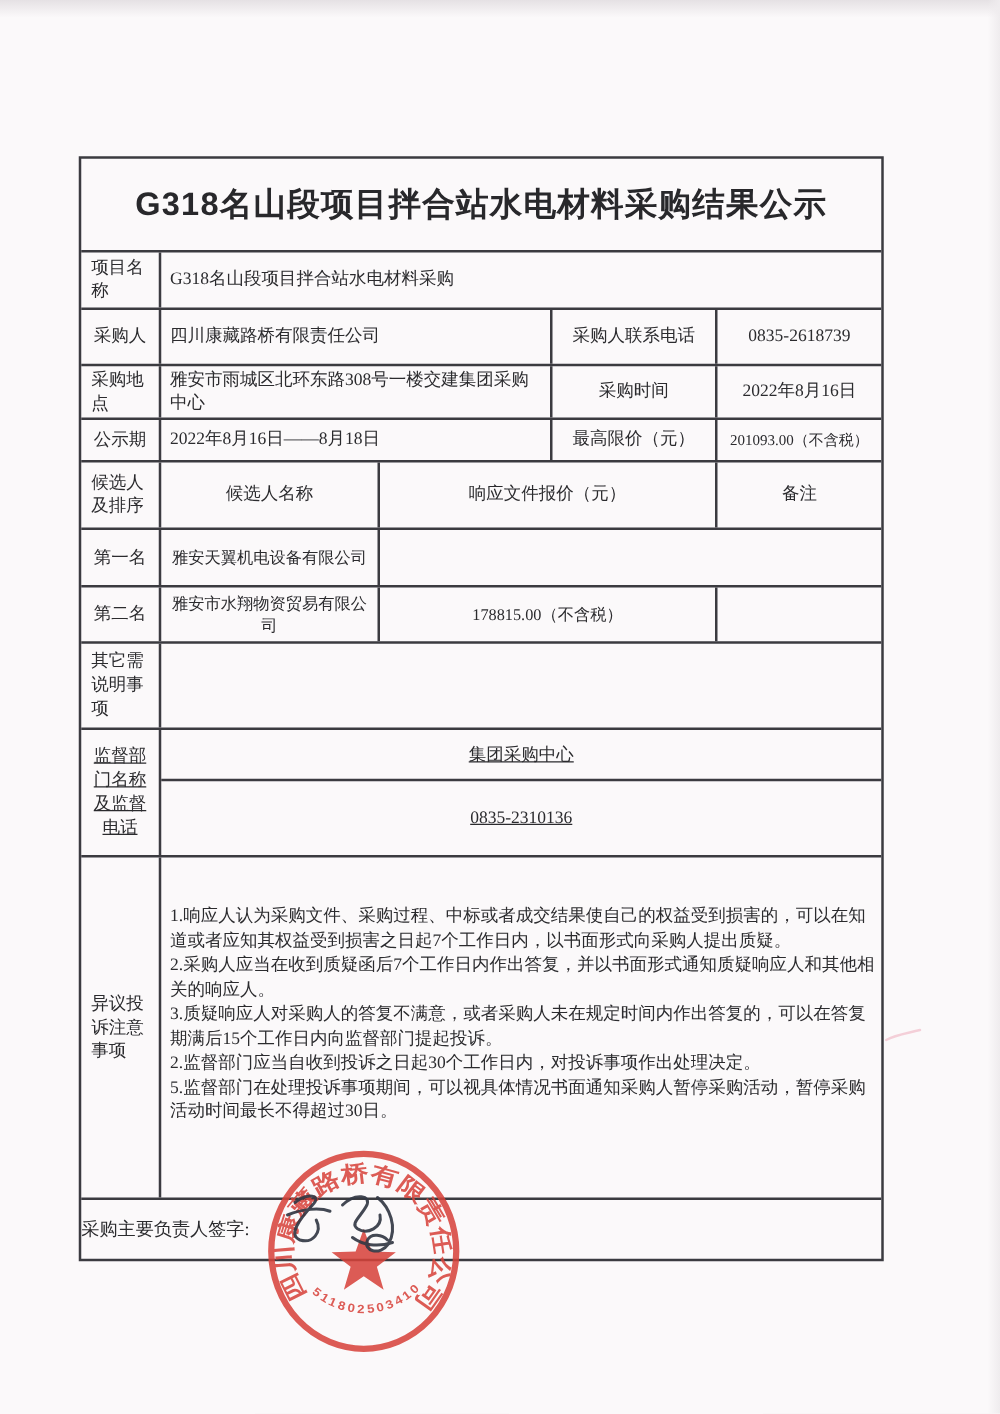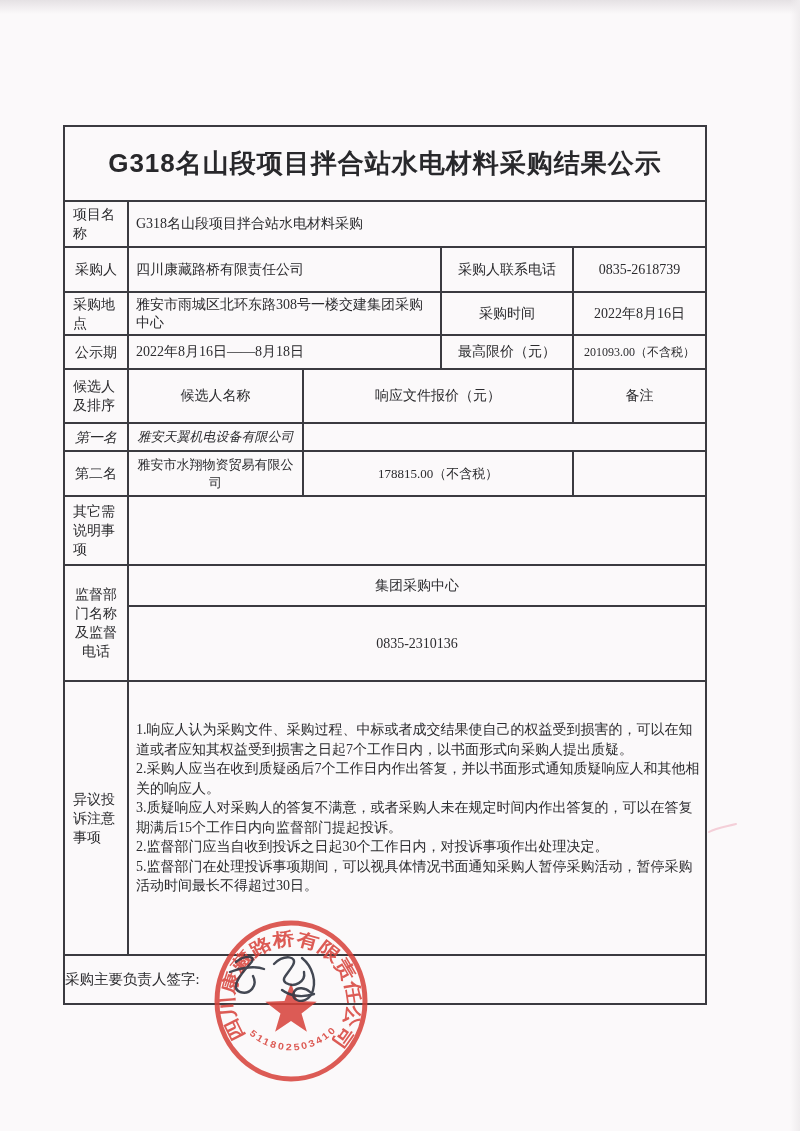--- a/index.html
+++ b/index.html
@@ -35,24 +35,24 @@
   .doc-title{
     font-family:"Liberation Sans","DejaVu Sans",sans-serif;
     font-size:26px; font-weight:700; letter-spacing:1px; color:#28282b;
   }
 
   .r-project{ height:46px; }
   .r-buyer{ height:45px; }
   .r-location{ height:43px; }
   .r-publicity{ height:34px; }
   .r-cand-header{ height:54px; }
-  .r-cand1{ height:28px;font-style:italic; }
+  .r-cand1{ height:46px; }
   .r-cand2{ height:45px; }
   .r-other{ height:69px; }
-  .r-supervision{ height:116px; }
+  .r-supervision{ height:102px;text-decoration:underline; }
   .r-objection{ height:274px; }
   .r-signature{ height:49px; position:relative; }
 
   .lbl{
     width:62px; flex:0 0 62px; padding:4px 8px;
     display:flex; align-items:center;
     font-size:14px; line-height:19px; word-break:break-all;
   }
   .lbl.center{ justify-content:center; text-align:center; }
 

